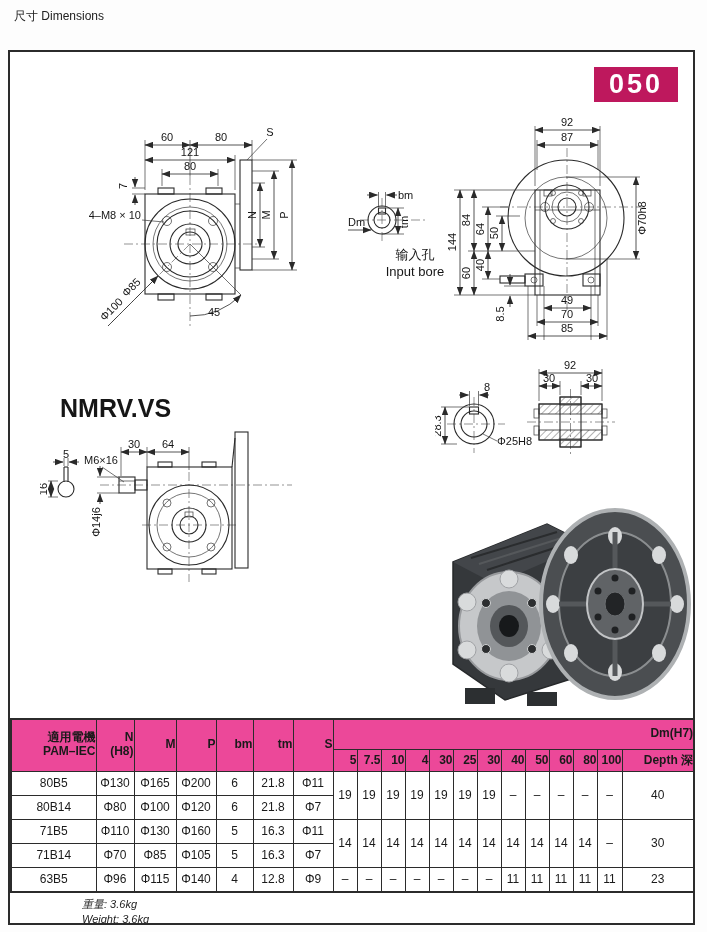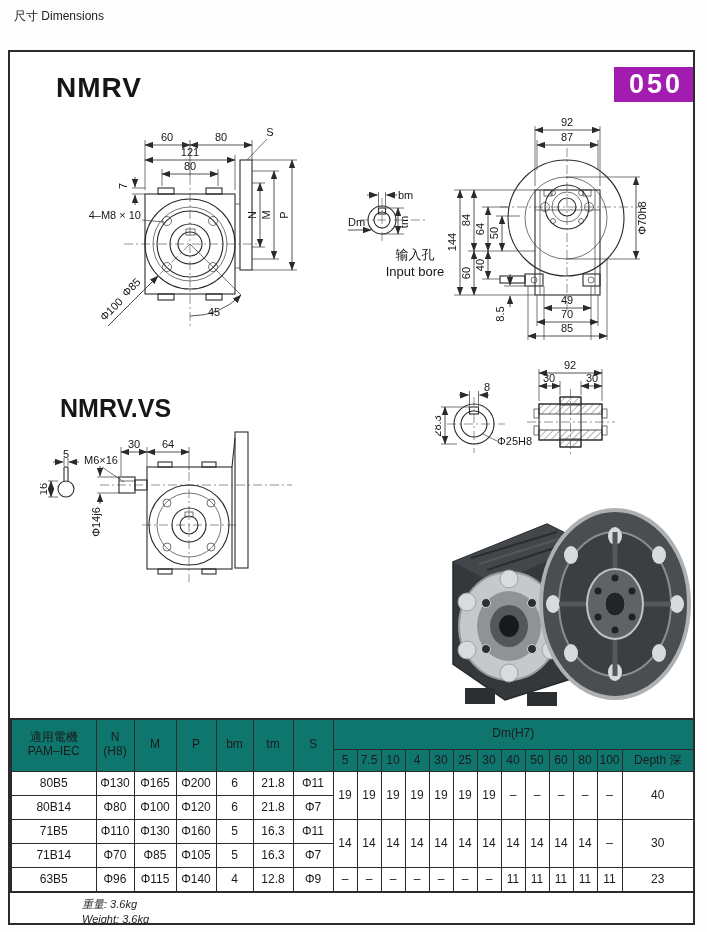--- a/index.html
+++ b/index.html
@@ -6,46 +6,45 @@
   body{
     width:707px;height:932px;position:relative;background:#fdfdfd;
     font-family:"Liberation Sans","DejaVu Sans",sans-serif;color:#1a1a1a;
     -webkit-font-smoothing:antialiased;
   }
   .page-title{position:absolute;left:14px;top:8px;font-size:12px;color:#222;}
   .main-box{position:absolute;left:8px;top:50px;width:683px;height:871px;
     border:2px solid #2b2b2b;background:#fff;overflow:hidden;}
   .model-heading{position:absolute;left:46px;top:20px;font-size:28px;font-weight:600;letter-spacing:1px;color:#161616;}
   .model-vs-heading{position:absolute;left:50px;top:342px;font-size:25px;font-weight:600;color:#161616;}
-  .size-badge{position:absolute;left:604px;top:15px;width:84px;height:35px;background:#a21caf;
+  .size-badge{position:absolute;left:584px;top:15px;width:84px;height:35px;background:#be185d;
     color:#fff;font-size:27px;font-weight:600;text-align:center;line-height:35px;letter-spacing:3px;}
   .drawing{position:absolute;}
   svg text{font-size:11px;fill:#161616;font-family:"Liberation Sans","DejaVu Sans",sans-serif;}
   .ol{fill:none;stroke:#2a2a2a;stroke-width:1.1;}
   .thin{fill:none;stroke:#3a3a3a;stroke-width:0.7;}
   .dim{fill:none;stroke:#2a2a2a;stroke-width:0.8;}
   .cl{fill:none;stroke:#4a4a4a;stroke-width:0.6;stroke-dasharray:9 3 2 3;}
   .bore-label{position:absolute;text-align:center;font-size:13px;line-height:1.3;color:#161616;}
   .dims-table{position:absolute;left:0px;top:666px;width:683px;border-collapse:collapse;
     table-layout:fixed;font-size:12px;text-align:center;border:2px solid #2b2b2b;}
   .dims-table th,.dims-table td{border:1px solid #2b2b2b;padding:0;overflow:hidden;}
-  .dims-table thead th{background:#0f766e;font-weight:normal;}
+  .dims-table thead th{background:#ec4899;font-weight:bold;text-align:right;}
   .dims-table tbody td{background:#fff;height:23px;}
   .hd1{height:30px;line-height:1.15;}
   .hd2 th{height:21px;}
   .footer-note{position:absolute;left:72px;top:845px;font-size:11px;line-height:1.4;color:#222;font-style:italic;}
 </style>
 </head>
 <body>
 
 <div class="page-title">尺寸 Dimensions</div>
 
 <div class="main-box">
 
-  <div class="model-heading">NMRV</div>
   <div class="size-badge">050</div>
   <div class="model-vs-heading">NMRV.VS</div>
 
   <svg class="drawing" style="left:36px;top:68px;" width="296" height="232" viewBox="0 0 296 232">
     <defs>
       <marker id="ar" viewBox="0 0 8 6" refX="7.5" refY="3" markerWidth="9" markerHeight="7" markerUnits="userSpaceOnUse" orient="auto-start-reverse">
         <path d="M0,0 L8,3 L0,6 z" fill="#2a2a2a"></path>
       </marker>
       <pattern id="hatch" width="5" height="5" patternUnits="userSpaceOnUse" patternTransform="rotate(45)">
         <line x1="0" y1="0" x2="0" y2="5" stroke="#666" stroke-width="1"></line>

